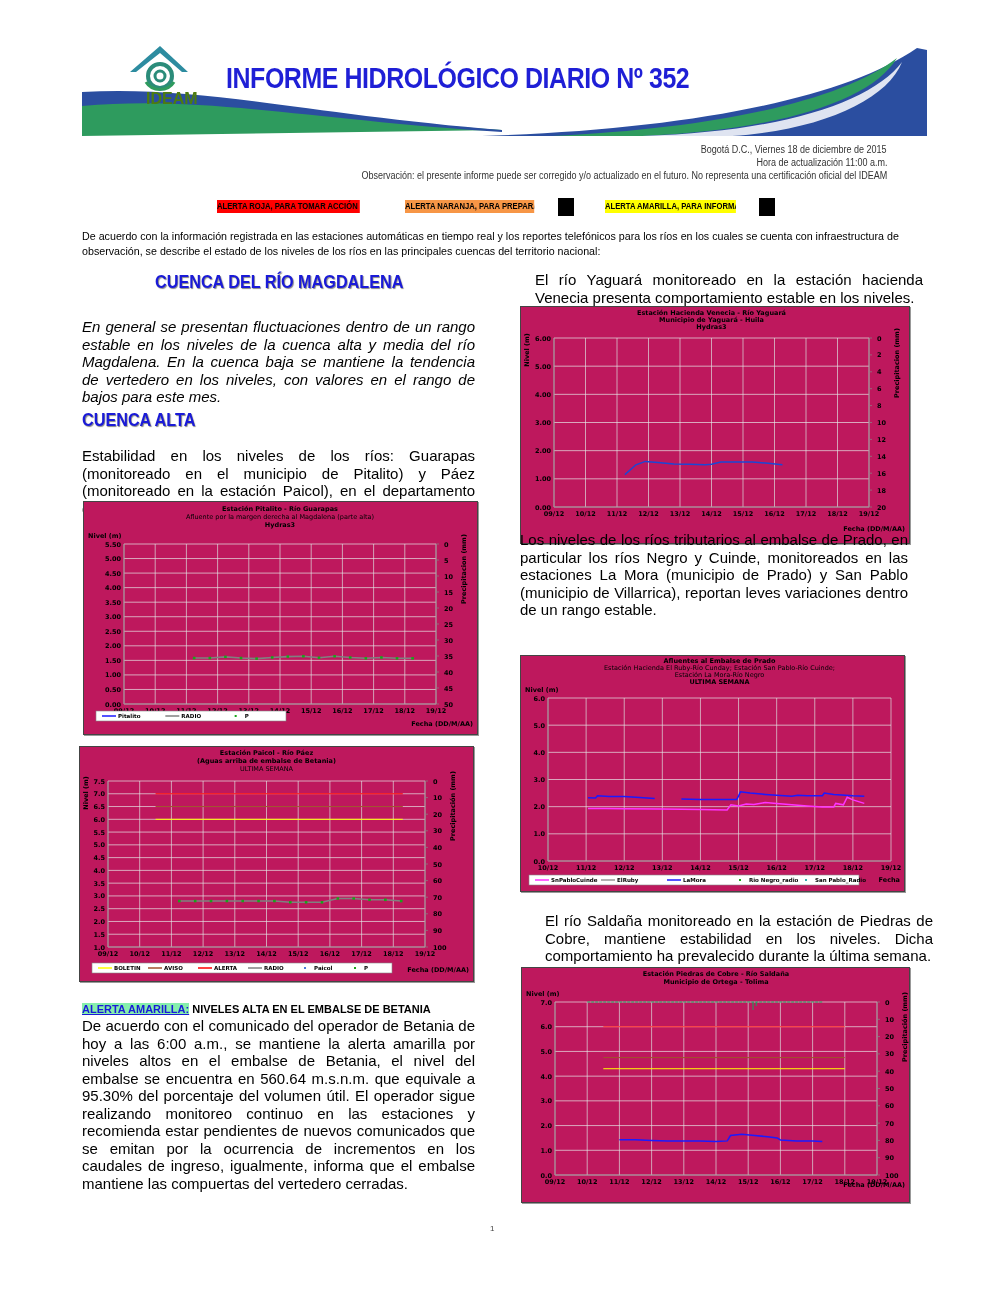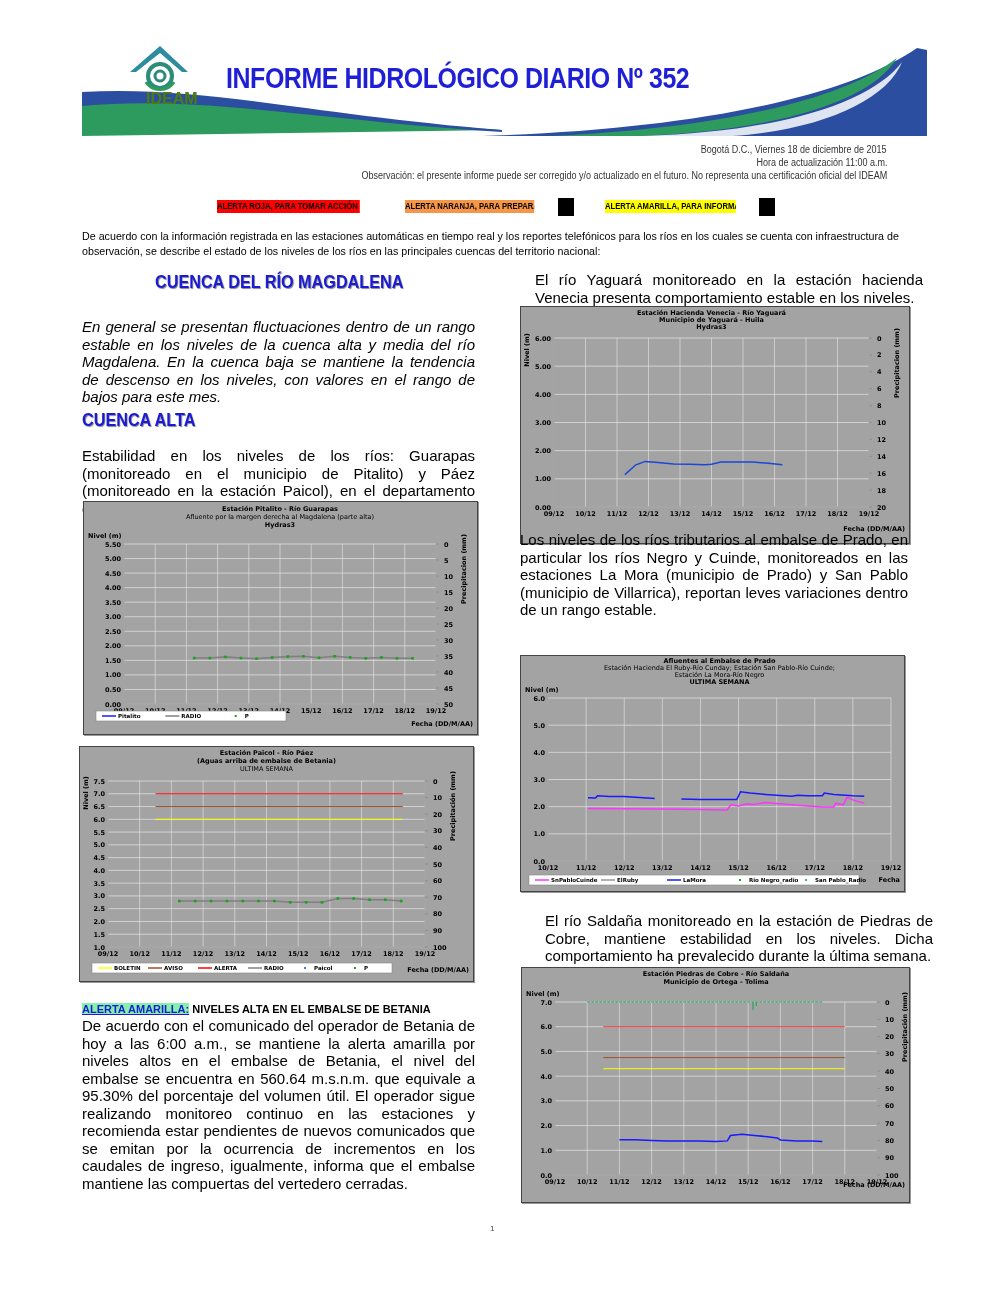--- a/index.html
+++ b/index.html
@@ -7,21 +7,21 @@
   .abs{position:absolute;}
   .header{left:82px;top:40px;width:845px;height:96px;}
   .title{left:226px;top:62px;font-family:"Liberation Sans",sans-serif;font-weight:bold;font-size:29px;color:#1f1fd6;letter-spacing:-0.5px;transform:scaleX(0.86);transform-origin:left top;white-space:nowrap;}
   .meta{right:113px;text-align:right;font-size:10px;color:#333;line-height:12px;transform:scaleX(0.9);transform-origin:right top;white-space:nowrap;}
   .alert{top:200px;height:13px;font-size:9px;font-weight:bold;line-height:13px;transform:scaleX(0.85);transform-origin:left top;white-space:nowrap;padding-right:2px;}
   .blk{top:198px;width:16px;height:18px;background:#000;}
   .intro{left:82px;top:229px;width:830px;font-size:11.5px;line-height:15px;transform:scaleX(0.93);transform-origin:left top;width:892px;}
   .h-blue{font-weight:bold;color:#1a1ad8;text-shadow:1px 1px 1px #888;white-space:nowrap;}
   .para{font-size:15px;line-height:17.5px;text-align:justify;}
   .ital{font-style:italic;}
-  .chartbox{border:1px solid #444;box-shadow:1px 1px 0 #999;background:#a3a3a3;text-align:center;}
+  .chartbox{border:1px solid #444;box-shadow:1px 1px 0 #999;background:#be185d;text-align:center;}
   svg text{font-family:"DejaVu Sans",sans-serif;}
   .hl-yellow{background:#86efac;color:#1a1ad8;text-decoration:underline;}
 </style>
 </head>
 <body>
 
 <div class="abs header">
   <svg width="845" height="96" viewBox="0 0 845 96">
     <path d="M0 62 C150 50 250 80 420 90 L0 96 Z" fill="#2e9b5e"></path>
     <path d="M0 52 C120 45 230 75 420 90 L420 92 C230 80 120 55 0 66 Z" fill="#2b4ea0"></path>
@@ -47,21 +47,21 @@
 
 <div class="abs alert" style="left:217px;background:#ff0000;">ALERTA ROJA, PARA TOMAR ACCIÓN</div>
 <div class="abs alert" style="left:405px;background:#f79646;width:150px;overflow:hidden;">ALERTA NARANJA, PARA PREPARARSE</div>
 <div class="abs blk" style="left:558px;"></div>
 <div class="abs alert" style="left:605px;background:#ffff00;width:152px;overflow:hidden;">ALERTA AMARILLA, PARA INFORMARSE</div>
 <div class="abs blk" style="left:759px;"></div>
 
 <div class="abs intro">De acuerdo con la información registrada en las estaciones automáticas en tiempo real y los reportes telefónicos para los ríos en los cuales se cuenta con infraestructura de observación, se describe el estado de los niveles de los ríos en las principales cuencas del territorio nacional:</div>
 
 <div class="abs h-blue" style="left:155px;top:272px;font-size:18px;transform:scaleX(0.9);transform-origin:left top;">CUENCA DEL RÍO MAGDALENA</div>
-<div class="abs para ital" style="left:82px;top:318px;width:393px;">En general se presentan fluctuaciones dentro de un rango estable en los niveles de la cuenca alta y media del río Magdalena. En la cuenca baja se mantiene la tendencia de descenso en los niveles, con valores en el rango de bajos para este mes.</div>
+<div class="abs para ital" style="left:82px;top:318px;width:393px;">En general se presentan fluctuaciones dentro de un rango estable en los niveles de la cuenca alta y media del río Magdalena. En la cuenca baja se mantiene la tendencia de vertedero en los niveles, con valores en el rango de bajos para este mes.</div>
 <div class="abs h-blue" style="left:82px;top:410px;font-size:18px;transform:scaleX(0.9);transform-origin:left top;">CUENCA ALTA</div>
 <div class="abs para" style="left:82px;top:447px;width:393px;">Estabilidad en los niveles de los ríos: Guarapas (monitoreado en el municipio de Pitalito) y Páez (monitoreado en la estación Paicol), en el departamento del Huila.</div>
 
 <div class="abs chartbox" style="left:83px;top:501px;width:393px;height:232px;">
   <svg id="svg-pitalito" width="393" height="232">
       <text x="196" y="9" font-size="6.5" text-anchor="middle" font-weight="bold" fill="#000">Estación Pitalito - Río Guarapas</text>
       <text x="196" y="17" font-size="6.5" text-anchor="middle" font-weight="normal" fill="#000">Afluente por la margen derecha al Magdalena (parte alta)</text>
       <text x="196" y="25" font-size="6.5" text-anchor="middle" font-weight="bold" fill="#000">Hydras3</text>
       <line x1="40" y1="42" x2="40" y2="202" stroke="#dcdcdc" stroke-width="0.7"></line>
       <text x="40" y="211" font-size="6.5" font-weight="bold" text-anchor="middle">09/12</text>

